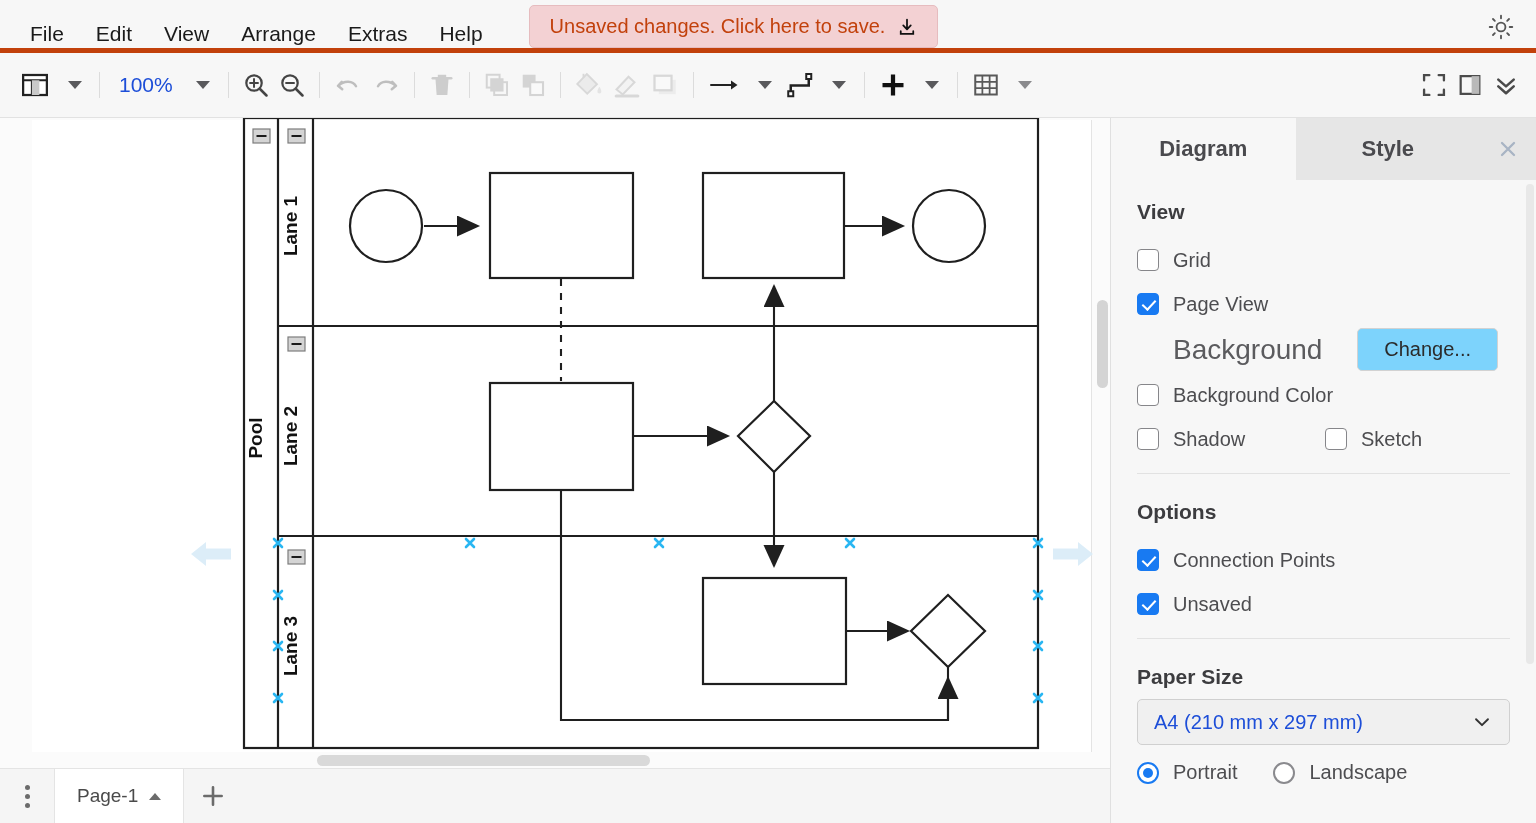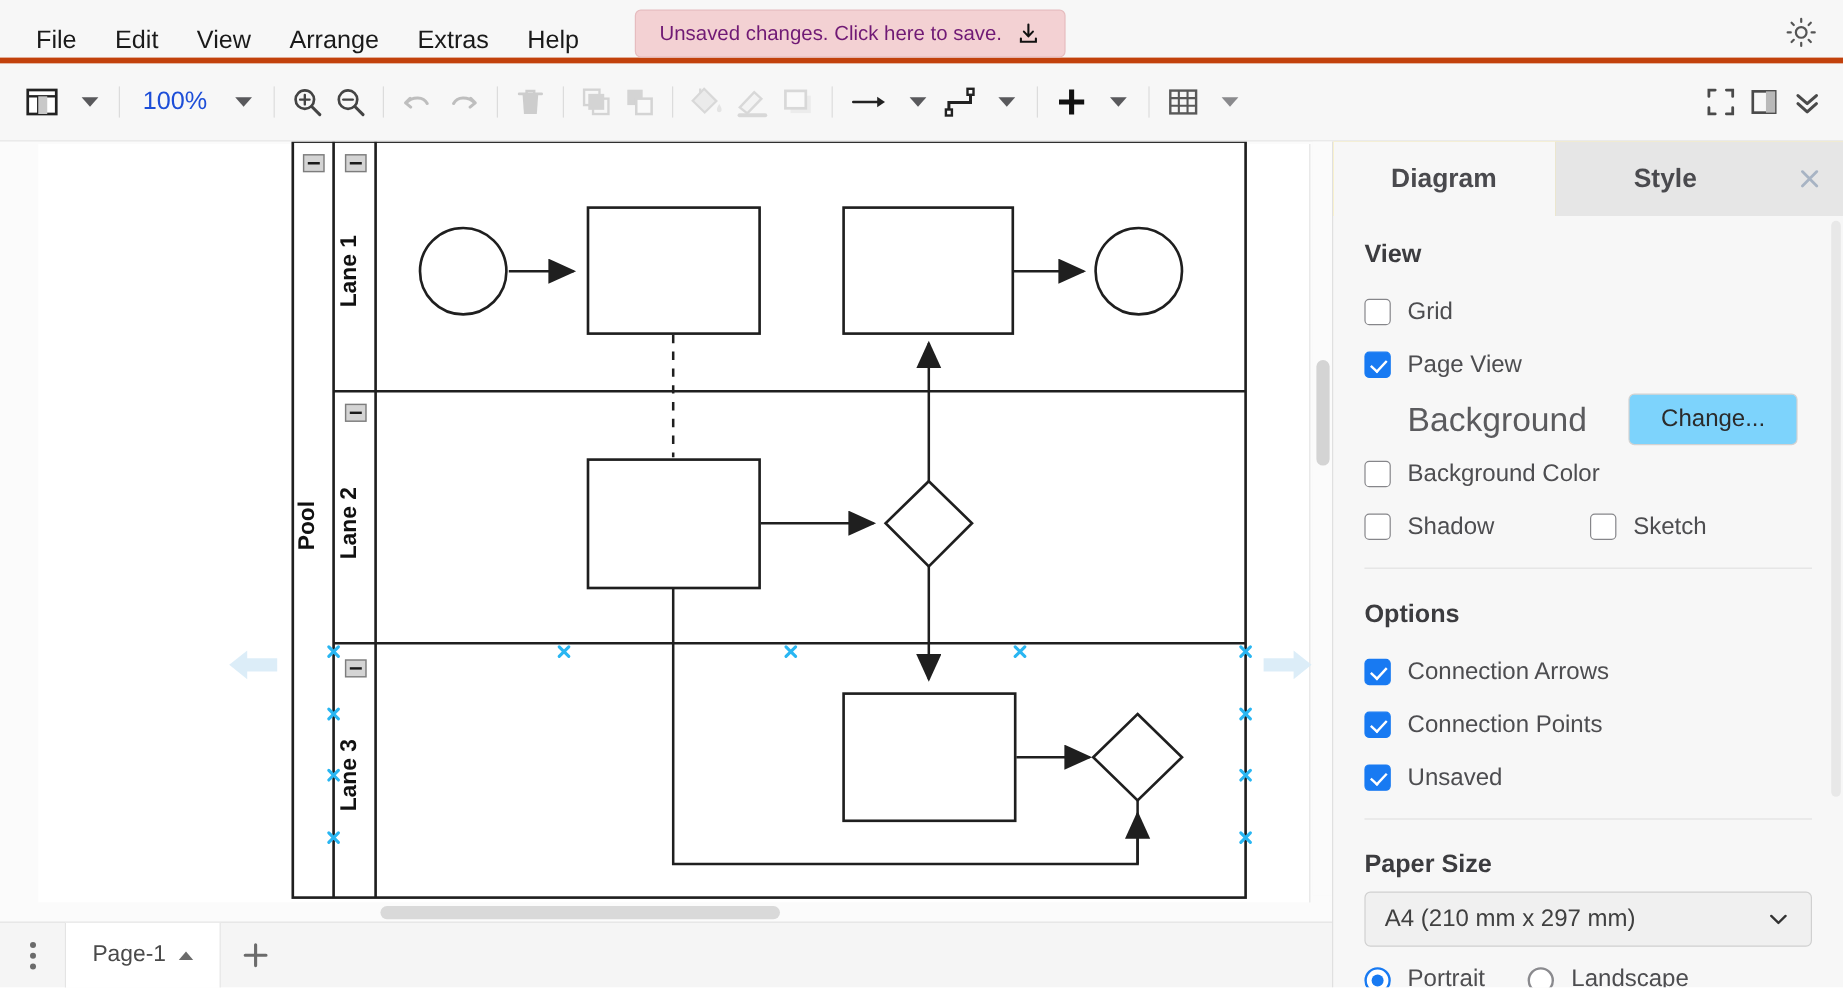--- a/index.html
+++ b/index.html
@@ -26,21 +26,21 @@
     cursor: default; white-space: nowrap; line-height: 1;
   }
   .menu-item:first-child { margin-left: 14px; }
 
   .unsaved-banner {
     margin-left: 30px;
     display: flex; align-items: center; gap: 12px;
     background: #f3d1d3; border: 1px solid #e6bcbf;
     border-radius: 5px;
     padding: 9px 20px;
-    color: #701a75; font-size: 17px;
+    color: #c2410c; font-size: 20px;
     cursor: pointer; white-space: nowrap;
   }
   .dl-ico { width: 20px; height: 20px; display: block; }
 
   .theme-btn {
     position: absolute; right: 18px; top: 10px;
     width: 34px; height: 34px;
     display: flex; align-items: center; justify-content: center;
     cursor: pointer; border-radius: 3px;
   }
@@ -137,21 +137,21 @@
   }
 
   
   .rpanel {
     position: absolute; right: 0; top: 118px;
     width: 426px; height: 705px;
     background: #f7f7f7;
     border-left: 1px solid #e0e0e0;
     overflow: hidden;
   }
-  .rtabs { display: flex; height: 62px; background: #fde047; position: relative; }
+  .rtabs { display: flex; height: 62px; background: #d946ef; position: relative; }
   .rtab {
     flex: 1 1 0; display: flex; align-items: center; justify-content: center;
     font-size: 22px; font-weight: bold; color: #4a4a4e;
     cursor: pointer;
   }
   .rtab.active { background: #f7f7f7; }
   .rtab.inactive { background: #e6e6e6; }
   .rclose {
     width: 56px; display: flex; align-items: center; justify-content: center;
     cursor: pointer; background: #e6e6e6;
@@ -182,21 +182,21 @@
     font-size: 20px; color: #2b2b2b;
     padding: 9px 26px; cursor: pointer;
     font-family: "Liberation Sans", sans-serif;
   }
   .divider { height: 1px; background: #e2e2e2; margin: 14px 0 0 0; }
   .select-box {
     margin: 4px 26px 0 26px;
     height: 46px; background: #f0f0f0;
     border: 1px solid #d0d0d0; border-radius: 5px;
     display: flex; align-items: center; padding: 0 16px;
-    font-size: 20px; color: #404040; cursor: pointer;
+    font-size: 20px; color: #1d4ed8; cursor: pointer;
   }
   .select-box .sel-caret { margin-left: auto; }
   .radio-row { display: flex; align-items: center; padding: 16px 26px 0 26px; gap: 14px; }
   .radio {
     width: 22px; height: 22px; border-radius: 50%;
     border: 2px solid #8a8a8e; background: #fff;
     flex: 0 0 auto; position: relative; cursor: pointer;
   }
   .radio.on { border-color: #187af2; }
   .radio.on::after {
@@ -603,24 +603,20 @@
         <span class="cbx"></span>
         <span class="cbx-label">Sketch</span>
       </div>
 
       <div class="divider"></div>
     </div>
 
     <div class="sec">
       <div class="sec-title">Options</div>
 
-      <div class="row">
-        <span class="cbx on"></span>
-        <span class="cbx-label">Connection Arrows</span>
-      </div>
 
       <div class="row">
         <span class="cbx on"></span>
         <span class="cbx-label">Connection Points</span>
       </div>
 
       <div class="row">
         <span class="cbx on"></span>
         <span class="cbx-label">Unsaved</span>
       </div>

